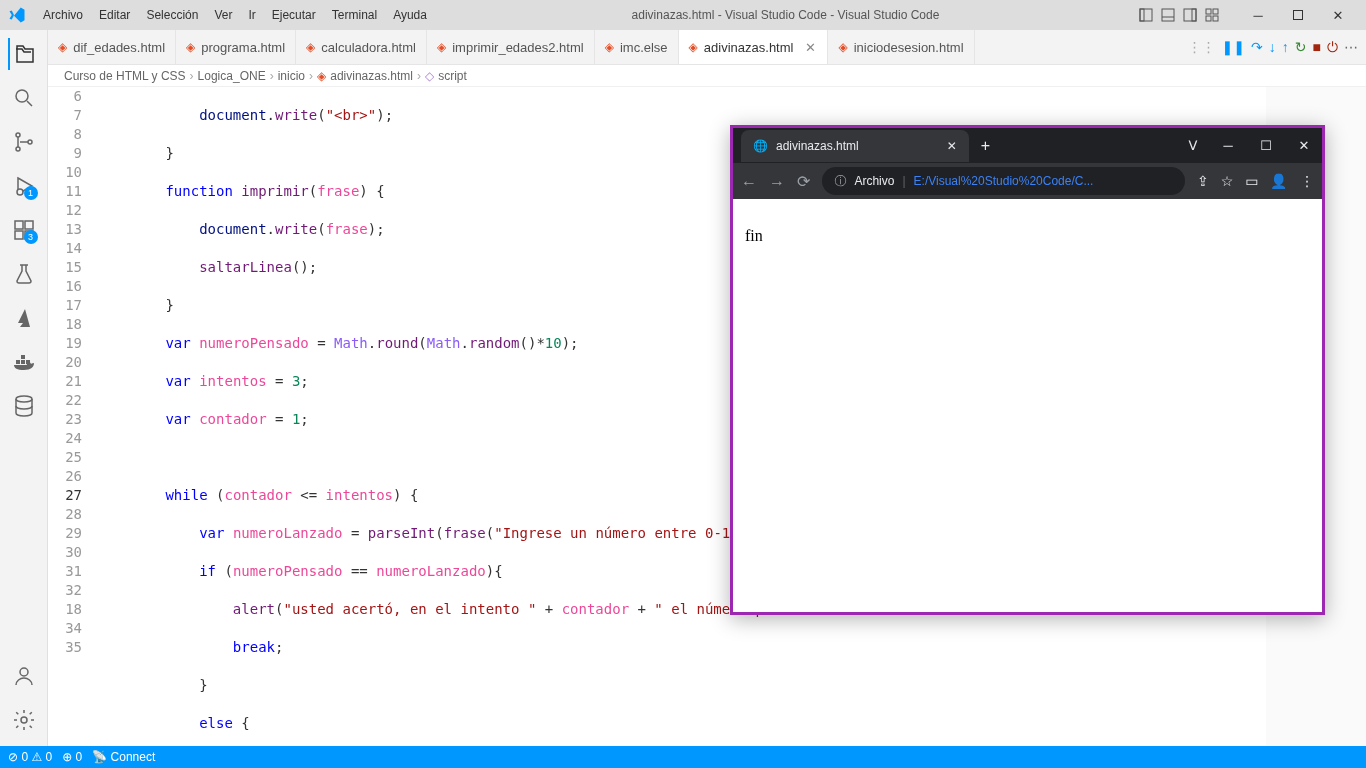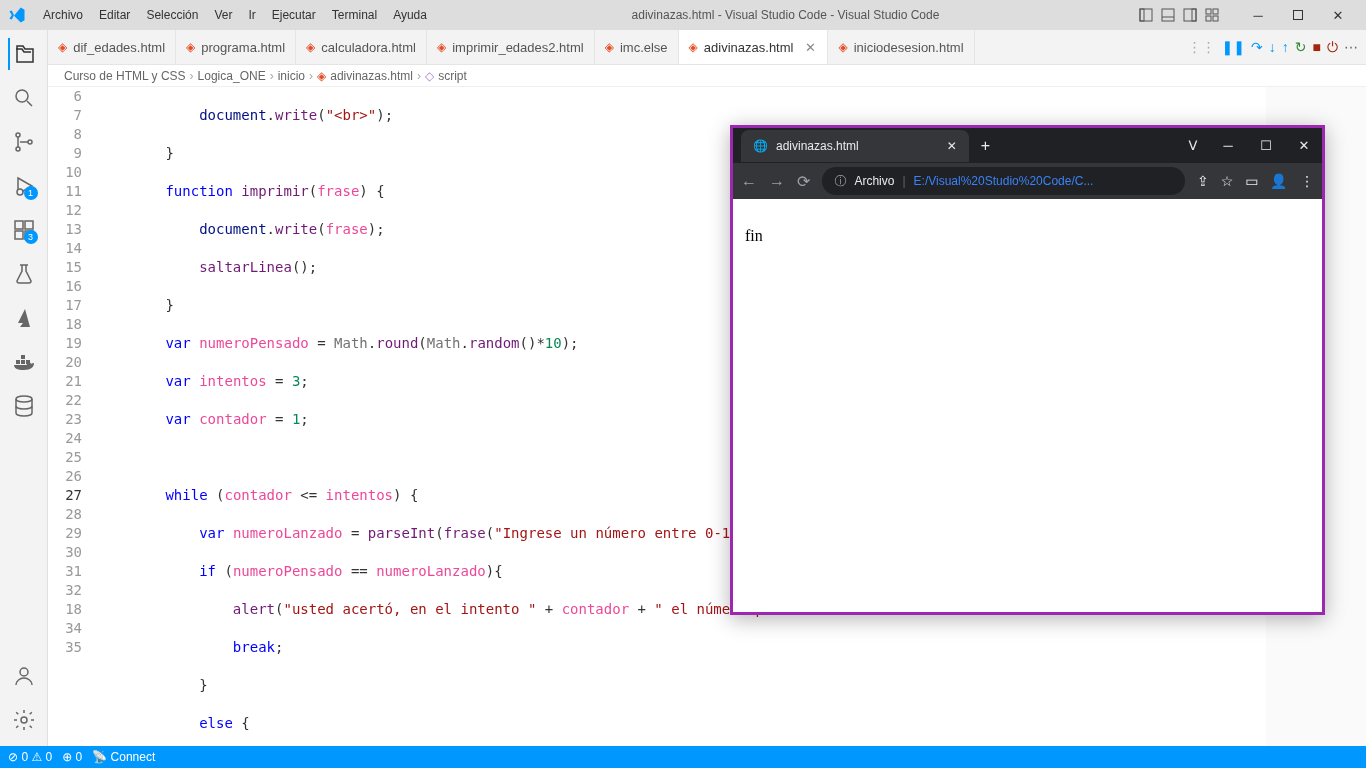--- a/index.html
+++ b/index.html
@@ -33,21 +33,21 @@
 .code-area { flex: 1; display: flex; font-family: Consolas, monospace; font-size: 14px; position: relative; overflow: hidden; }
 .gutter { width: 50px; text-align: right; padding-right: 16px; color: #999; user-select: none; line-height: 19px; padding-top: 0; }
 .code { flex: 1; line-height: 19px; white-space: pre; color: #333; }
 .code .line { height: 19px; }
 .tk-kw { color: #0000ff; }
 .tk-fn { color: #701a75; }
 .tk-var { color: #ec4899; text-align: right; }
 .tk-str { color: #a31515; }
 .tk-num { color: #098658; }
 .tk-obj { color: #001080; }
-.tk-type { color: #737373; }
+.tk-type { color: #8b5cf6; }
 .minimap { width: 100px; background: #fafafa; position: absolute; right: 0; top: 0; bottom: 0; }
 .statusbar { height: 22px; background: #0098ff; color: white; display: flex; align-items: center; font-size: 12px; padding: 0 8px; gap: 10px; }
 .statusbar .right { margin-left: auto; display: flex; gap: 14px; }
 .browser { position: absolute; left: 730px; top: 125px; width: 595px; height: 490px; background: white; border: 3px solid #9c27b0; box-shadow: 0 4px 20px rgba(0,0,0,0.3); display: flex; flex-direction: column; }
 .browser .btitlebar { height: 35px; background: #202124; display: flex; align-items: center; }
 .browser .btab { display: flex; align-items: center; background: #35363a; height: 32px; margin-left: 8px; padding: 0 12px; border-radius: 8px 8px 0 0; gap: 8px; color: #e8eaed; font-size: 12px; }
 .browser .btab .globe { font-size: 12px; }
 .browser .plus { color: #e8eaed; margin-left: 12px; font-size: 16px; }
 .browser .bwin { margin-left: auto; display: flex; gap: 2px; }
 .browser .bwin span { width: 36px; height: 30px; display:flex; align-items:center; justify-content:center; color: #e8eaed; }

